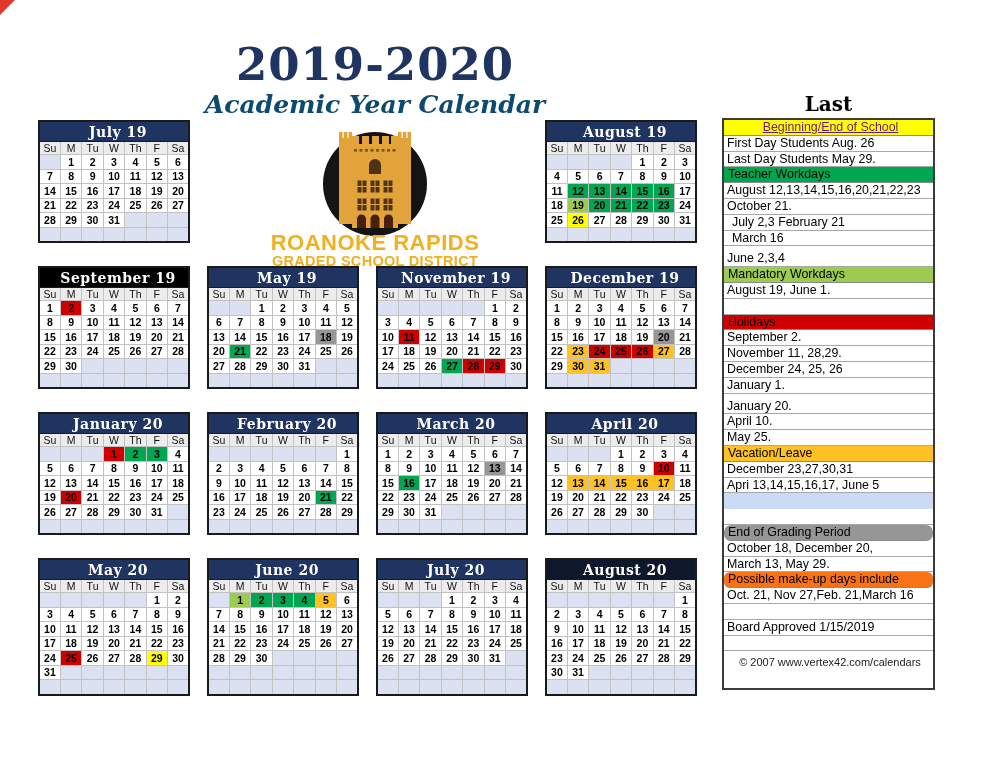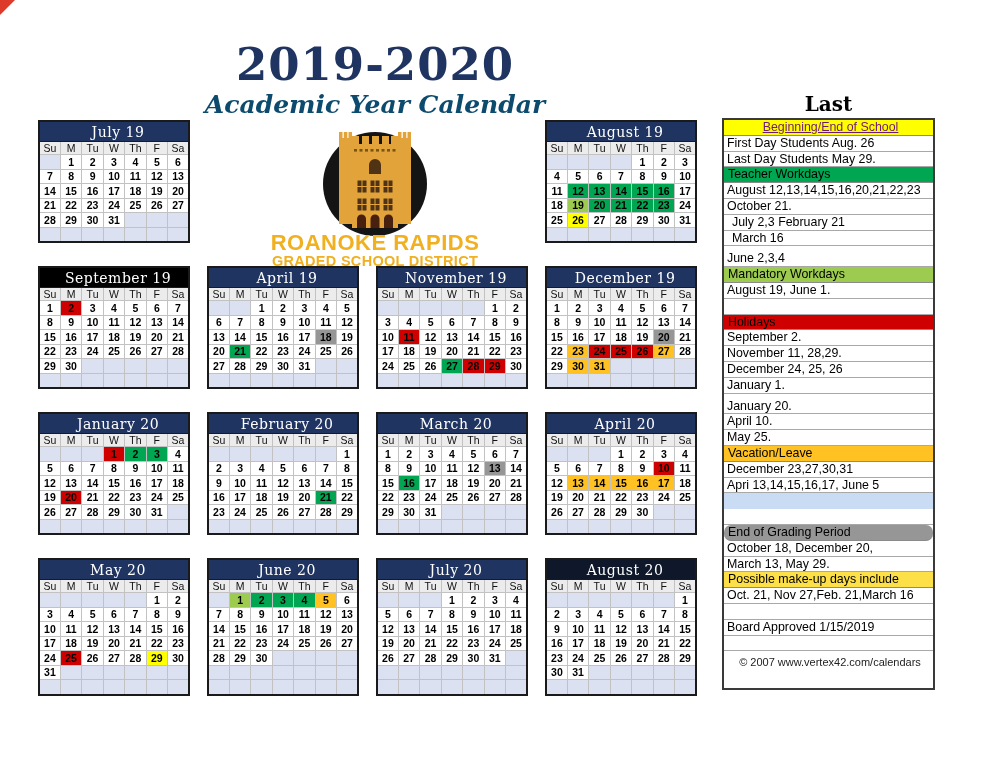--- a/index.html
+++ b/index.html
@@ -13,21 +13,21 @@
         font-family:"DejaVu Serif",serif;font-weight:bold;font-size:25px;}
   .logo{position:absolute;left:255px;top:124px;width:240px;text-align:center;}
   .logo svg{display:block;margin:0 auto;}
   .logo-text1{font-weight:bold;font-size:22px;letter-spacing:0.5px;line-height:1.0;margin-top:-4px;}
   .logo-text2{font-weight:bold;font-size:14.5px;letter-spacing:0.3px;line-height:1.1;}
   table.cal{position:absolute;border-collapse:collapse;width:152px;table-layout:fixed;
         border:2px solid #1a1a1a;background:#fff;}
   .cal td{border:1px solid #c2c2c2;text-align:center;font-size:10.5px;font-weight:bold;
         height:13.5px;padding:0;color:#000;overflow:hidden;}
   .cal td.t{border:1px solid #1a1a1a;font-family:"DejaVu Serif",serif;color:#ffffff;
-        font-size:14px;font-weight:normal;height:19px;letter-spacing:0.5px;padding-left:8px;}
+        font-size:14px;font-weight:bold;height:19px;letter-spacing:0.5px;padding-left:8px;}
   .cal td.wd{background:#ececec;font-weight:normal;font-size:10.5px;height:12px;color:#111;}
   .notes-title{position:absolute;left:722px;top:92px;width:213px;text-align:center;
         font-family:"DejaVu Serif",serif;font-weight:bold;font-size:20px;color:#000;}
   .notes-box{position:absolute;left:722px;top:118px;width:213px;height:572px;
         border:2px solid #3a3a3a;background:#fff;box-sizing:border-box;
         display:flex;flex-direction:column;}
   .nrow{box-sizing:border-box;font-size:12.4px;line-height:15px;height:15.8px;flex:0 0 auto;
         padding:0 0 0 3px;border-bottom:1px solid #a8a8a8;white-space:nowrap;overflow:hidden;color:#000;}
   .nrow.header{padding-left:4px;border-bottom:1px solid #8a8a8a;}
   .nrow.indent{padding-left:8px;}
@@ -315,21 +315,21 @@
             <td style="background:#DBE1F1"></td>
             <td style="background:#DBE1F1"></td>
             <td style="background:#DBE1F1"></td>
             <td style="background:#DBE1F1"></td>
           </tr>
         </tbody>
       </table>
       <table class="cal" style="left: 207px; top: 266px;">
         <tbody>
           <tr>
-            <td class="t" colspan="7" style="background:#1F3461">April 19</td>
+            <td class="t" colspan="7" style="background:#1F3461">May 19</td>
           </tr>
           <tr>
             <td class="wd">Su</td>
             <td class="wd">M</td>
             <td class="wd">Tu</td>
             <td class="wd">W</td>
             <td class="wd">Th</td>
             <td class="wd">F</td>
             <td class="wd">Sa</td>
           </tr>
@@ -1152,20 +1152,20 @@
       <div class="nrow item">April 10.</div>
       <div class="nrow item">May 25.</div>
       <div class="nrow header" style="background: rgb(255, 194, 34);">Vacation/Leave</div>
       <div class="nrow item">December 23,27,30,31</div>
       <div class="nrow item">Apri 13,14,15,16,17, June 5</div>
       <div class="nrow fill" style="background: rgb(201, 220, 243);"></div>
       <div class="nrow blank"></div>
       <div class="nrow header" style="background: rgb(150, 150, 150); border-radius: 7px;">End of Grading Period</div>
       <div class="nrow item">October 18, December 20,</div>
       <div class="nrow item">March 13, May 29.</div>
-      <div class="nrow header" style="background: #fde047;">Possible make-up days include</div>
+      <div class="nrow header" style="background: #f97316; border-radius: 6px;">Possible make-up days include</div>
       <div class="nrow item">Oct. 21, Nov 27,Feb. 21,March 16</div>
       <div class="nrow blank"></div>
       <div class="nrow item">Board Approved 1/15/2019</div>
       <div class="nrow blank"></div>
       <div class="nrow footer">© 2007 www.vertex42.com/calendars</div>
     </div>
 </div>
 
 </body></html>

